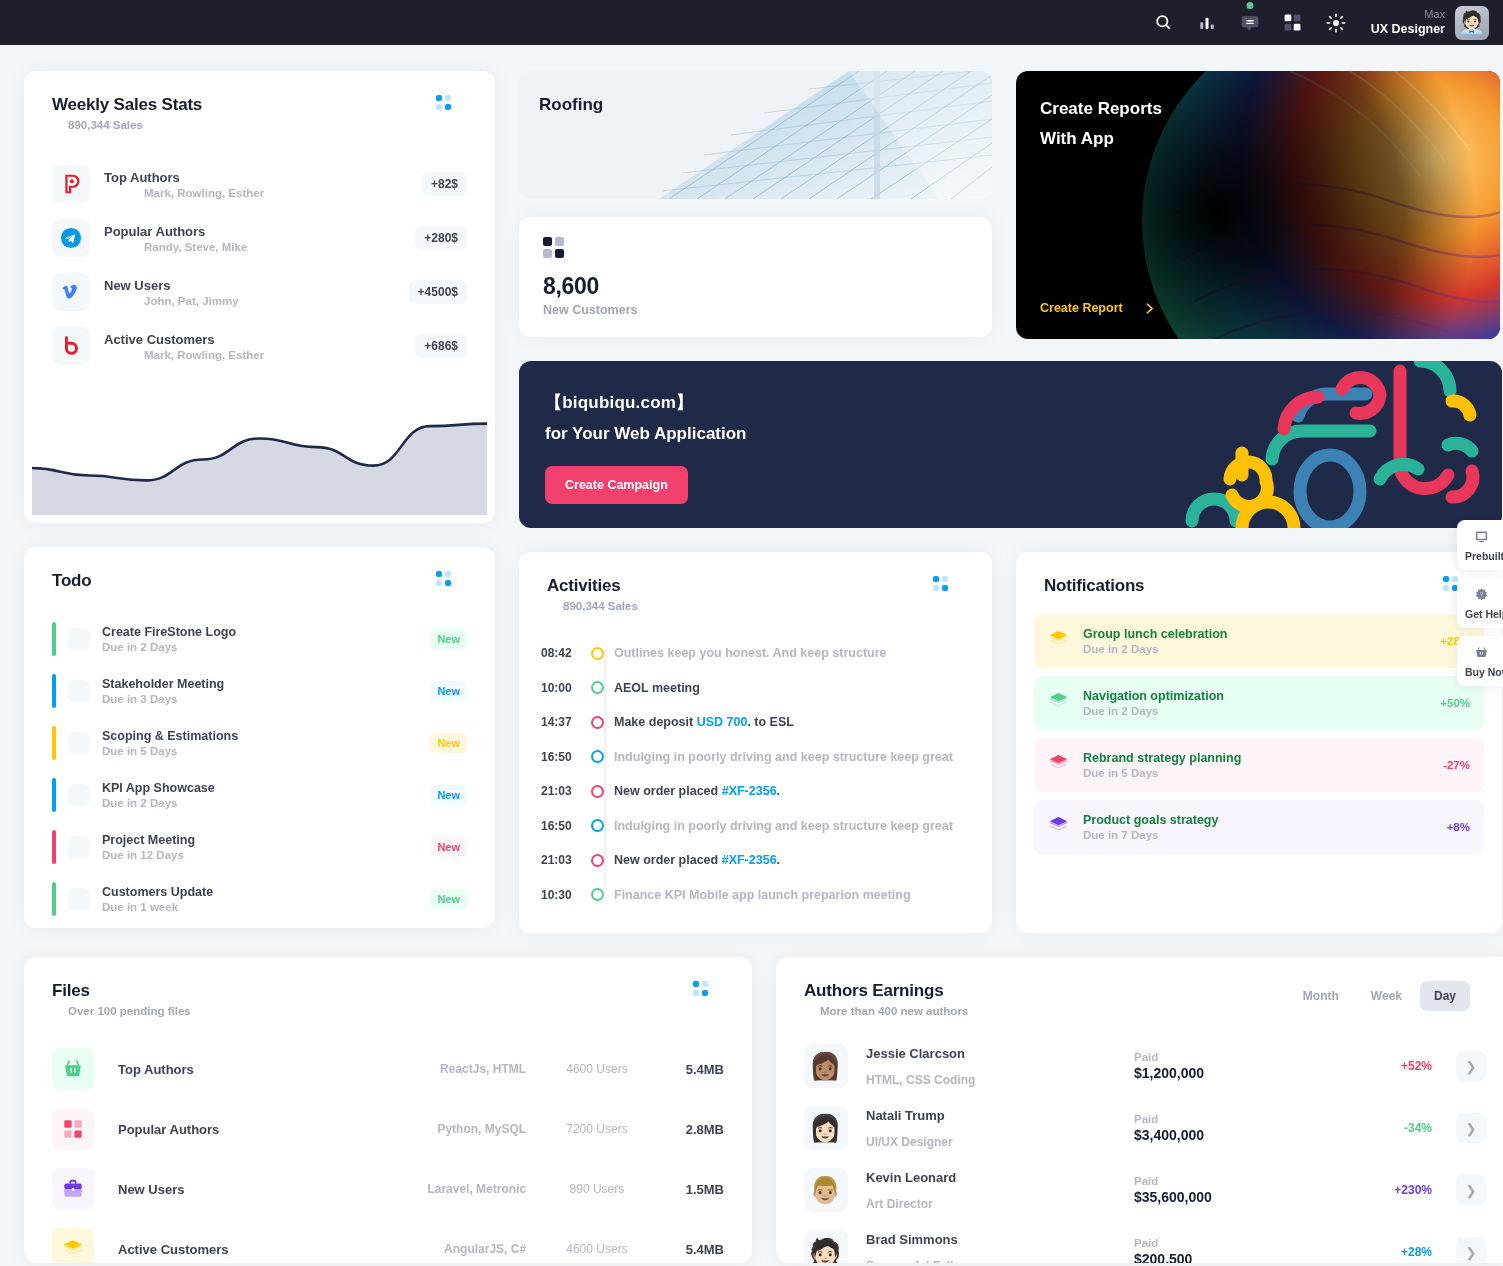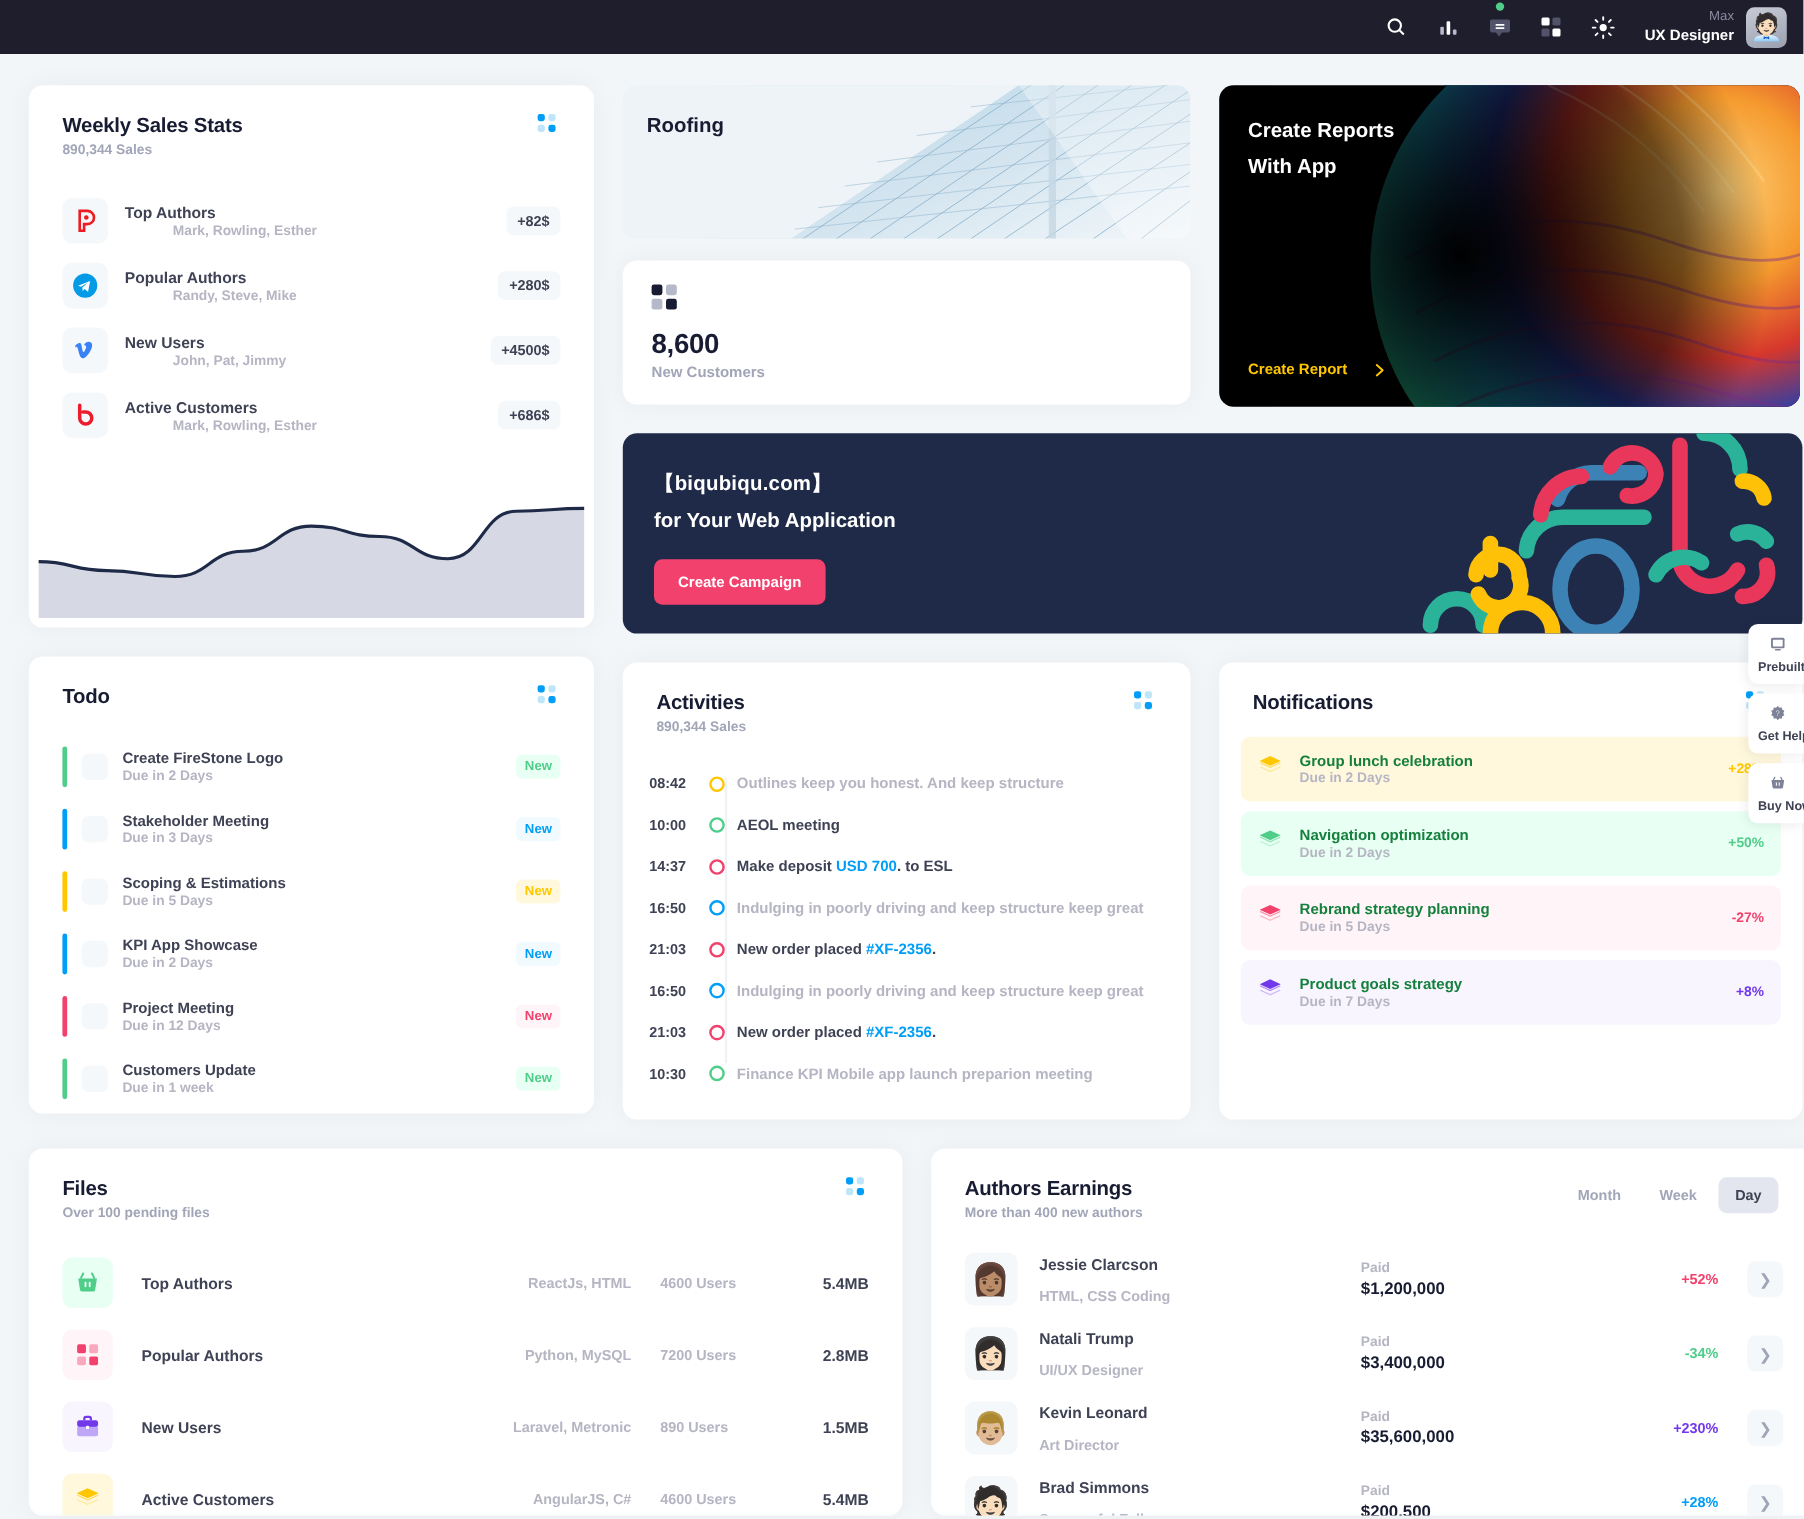--- a/index.html
+++ b/index.html
@@ -33,23 +33,23 @@
     position: relative; flex: none;
   }
   .avatar .face { position:absolute; left:50%; top:52%; transform:translate(-50%,-50%); font-size: 22px; }
 
   
   .page { padding: 26px 24px 0 24px; }
   .row { display: flex; gap: 24px; }
 
   .card { background:#fff; border-radius: 12px; box-shadow: 0 0 22px rgba(0,0,0,0.045); }
 
-  .card-head { padding: 24px 32px 4px 28px; display:flex; justify-content:space-between; align-items:flex-start; }
+  .card-head { padding: 24px 44px 4px 28px; display:flex; justify-content:space-between; align-items:flex-start; }
   .card-title { font-size: 17px; font-weight: bold; color:#181c32; letter-spacing:-0.2px; }
-  .card-sub { font-size: 11.5px; color:#a1a5b7; margin-top: 4px; font-weight: 600;}
+  .card-sub { font-size: 11.5px; color:#a1a5b7; margin-top: 4px; font-weight: 600; margin-left: 16px;}
 
   
   .dots4 { width: 15px; height: 15px; display:grid; grid-template-columns: 6px 6px; grid-template-rows:6px 6px; gap:3px; cursor:pointer; }
   .dots4 i { display:block; border-radius:2px; }
   .dots4 i:nth-child(1){ background:#009ef7; }
   .dots4 i:nth-child(2){ background:#bfe5fb; }
   .dots4 i:nth-child(3){ background:#bfe5fb; }
   .dots4 i:nth-child(4){ background:#009ef7; }
 
   
@@ -147,21 +147,21 @@
   .notif-due { font-size: 11.5px; color:#b5b5c3; margin-top:2px; font-weight:600; }
   .notif-pct { font-size: 11.5px; font-weight:bold; }
 
   
   #files-card { width: 728px; flex:none; height: 306px; margin-top: 24px; overflow:hidden; }
   .files-list { padding: 18px 28px 0 28px; }
   .file-row { display:flex; align-items:center; gap: 24px; padding: 9px 0; }
   .file-ico { width: 42px; height: 42px; border-radius:8px; display:flex; align-items:center; justify-content:center; flex:none; }
   .file-name { font-size: 13px; font-weight:bold; color:#3f4254; width: 270px; }
   .file-tech { font-size: 12px; color:#b5b5c3; font-weight:bold; width: 140px; text-align:right; }
-  .file-users { font-size: 12px; color:#b5b5c3; font-weight:bold; width: 100px; text-align:left; }
+  .file-users { font-size: 12px; color:#b5b5c3; font-weight:normal; width: 100px; text-align:center; }
   .file-size { font-size: 13px; color:#3f4254; font-weight:bold; width: 60px; text-align:right; }
 
   
   #authors-card { width: 738px; flex:none; height: 306px; margin-top: 24px; overflow:hidden; }
   .seg { display:flex; gap:4px; }
   .seg button {
     border:none; background:transparent; font-family:"Liberation Sans",sans-serif;
     font-size: 12px; font-weight:bold; color:#a1a5b7; padding: 8px 14px; border-radius:7px; cursor:pointer;
   }
   .seg button.active { background:#e4e6ef; color:#3f4254; }

